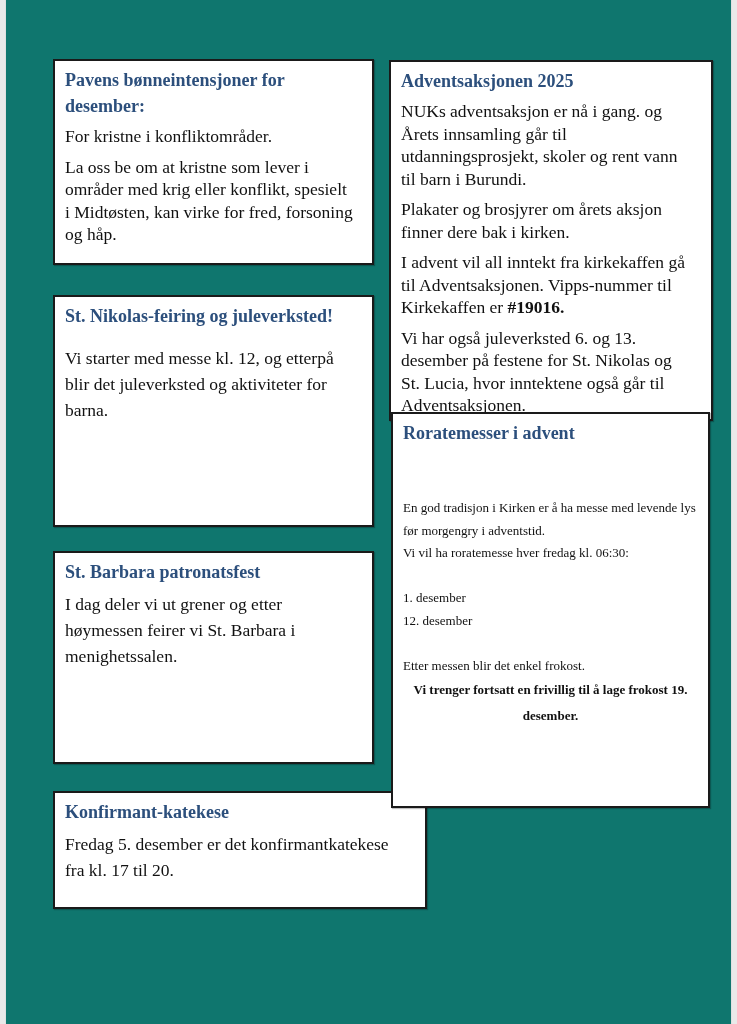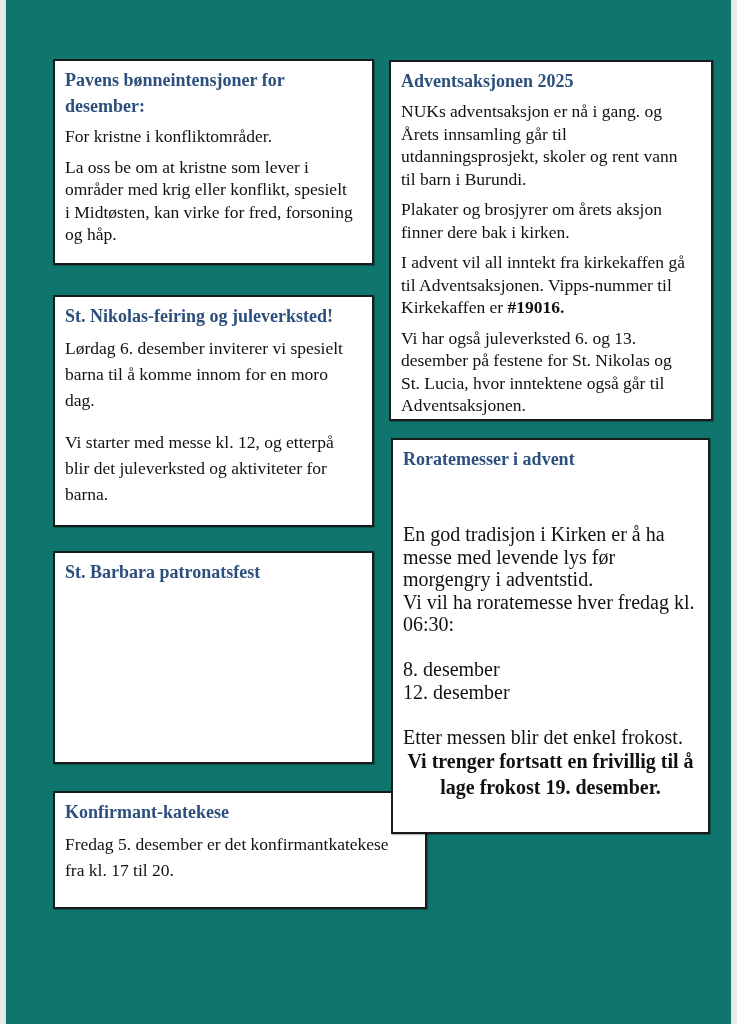--- a/index.html
+++ b/index.html
@@ -21,52 +21,52 @@
       box-sizing: border-box;
       padding: 6px 10px 8px 10px;
     }
     .title {
       color: #2c4f7c; font-weight: bold; font-size: 18px; line-height: 26px;
       margin: 0 0 6px 0;
     }
     .p { font-size: 17.5px; line-height: 22.5px; margin: 0 8px 8px 0; }
     .p.gap { margin-top: 16px; }
     .p .b { font-weight: bold; }
-    .lines { font-size: 20px; line-height: 22.5px; }
+    .lines { font-size: 13px; line-height: 22.5px; }
     .spacer { height: 22.5px; }
     .bigspacer { height: 45px; }
     .bold { font-weight: bold; text-align: center; }
     .tall { line-height: 26px; }
 
     #box-pavens    { left: 47px;  top: 59px;  width: 321px; height: 206px; }
     #box-nikolas   { left: 47px;  top: 295px; width: 321px; height: 232px; }
     #box-barbara   { left: 47px;  top: 551px; width: 321px; height: 213px; }
     #box-konf      { left: 47px;  top: 791px; width: 374px; height: 118px; }
     #box-advent    { left: 383px; top: 60px;  width: 324px; height: 361px; }
-    #box-rorate    { left: 385px; top: 438px; width: 319px; height: 396px; }
+    #box-rorate    { left: 385px; top: 412px; width: 319px; height: 396px; }
   </style>
 </head>
 <body>
 
 <div class="page">
 
   <div class="box" id="box-pavens">
     <div class="title">Pavens bønneintensjoner for desember:</div>
     <div class="p">For kristne i konfliktområder.</div>
     <div class="p">La oss be om at kristne som lever i områder med krig eller konflikt, spesielt i Midtøsten, kan virke for fred, forsoning og håp.</div>
   </div>
 
   <div class="box" id="box-nikolas">
     <div class="title">St. Nikolas-feiring og juleverksted!</div>
-    <div class="p tall">Lørdag 6. desember inviterer vi spesielt barna til å komme innom for en moro dag.</div>
     <div class="p tall gap">Vi starter med messe kl. 12, og etterpå blir det juleverksted og aktiviteter for barna.</div>
   </div>
 
   <div class="box" id="box-barbara">
     <div class="title">St. Barbara patronatsfest</div>
+    <div class="p tall">I dag deler vi ut grener og etter høymessen feirer vi St. Barbara i menighetssalen.</div>
   </div>
 
   <div class="box" id="box-konf">
     <div class="title">Konfirmant-katekese</div>
     <div class="p tall">Fredag 5. desember er det konfirmantkatekese fra kl. 17 til 20.</div>
   </div>
 
   <div class="box" id="box-advent">
     <div class="title">Adventsaksjonen 2025</div>
     <div class="p">NUKs adventsaksjon er nå i gang. og Årets innsamling går til utdanningsprosjekt, skoler og rent vann til barn i Burundi.</div>
@@ -78,21 +78,21 @@
     <div class="p">Vi har også juleverksted 6. og 13. desember på festene for St. Nikolas og St. Lucia, hvor inntektene også går til Adventsaksjonen.</div>
   </div>
 
   <div class="box" id="box-rorate">
     <div class="title">Roratemesser i advent</div>
     <div class="bigspacer"></div>
     <div class="lines">
       <div>En god tradisjon i Kirken er å ha messe med levende lys før morgengry i adventstid.</div>
       <div>Vi vil ha roratemesse hver fredag kl. 06:30:</div>
       <div class="spacer"></div>
-      <div>8. desember</div>
+      <div>1. desember</div>
       <div>12. desember</div>
       <div class="spacer"></div>
       <div>Etter messen blir det enkel frokost.</div>
       <div class="bold tall">Vi trenger fortsatt en frivillig til å lage frokost 19. desember.</div>
     </div>
   </div>
 
 </div>
 
 </body></html>

